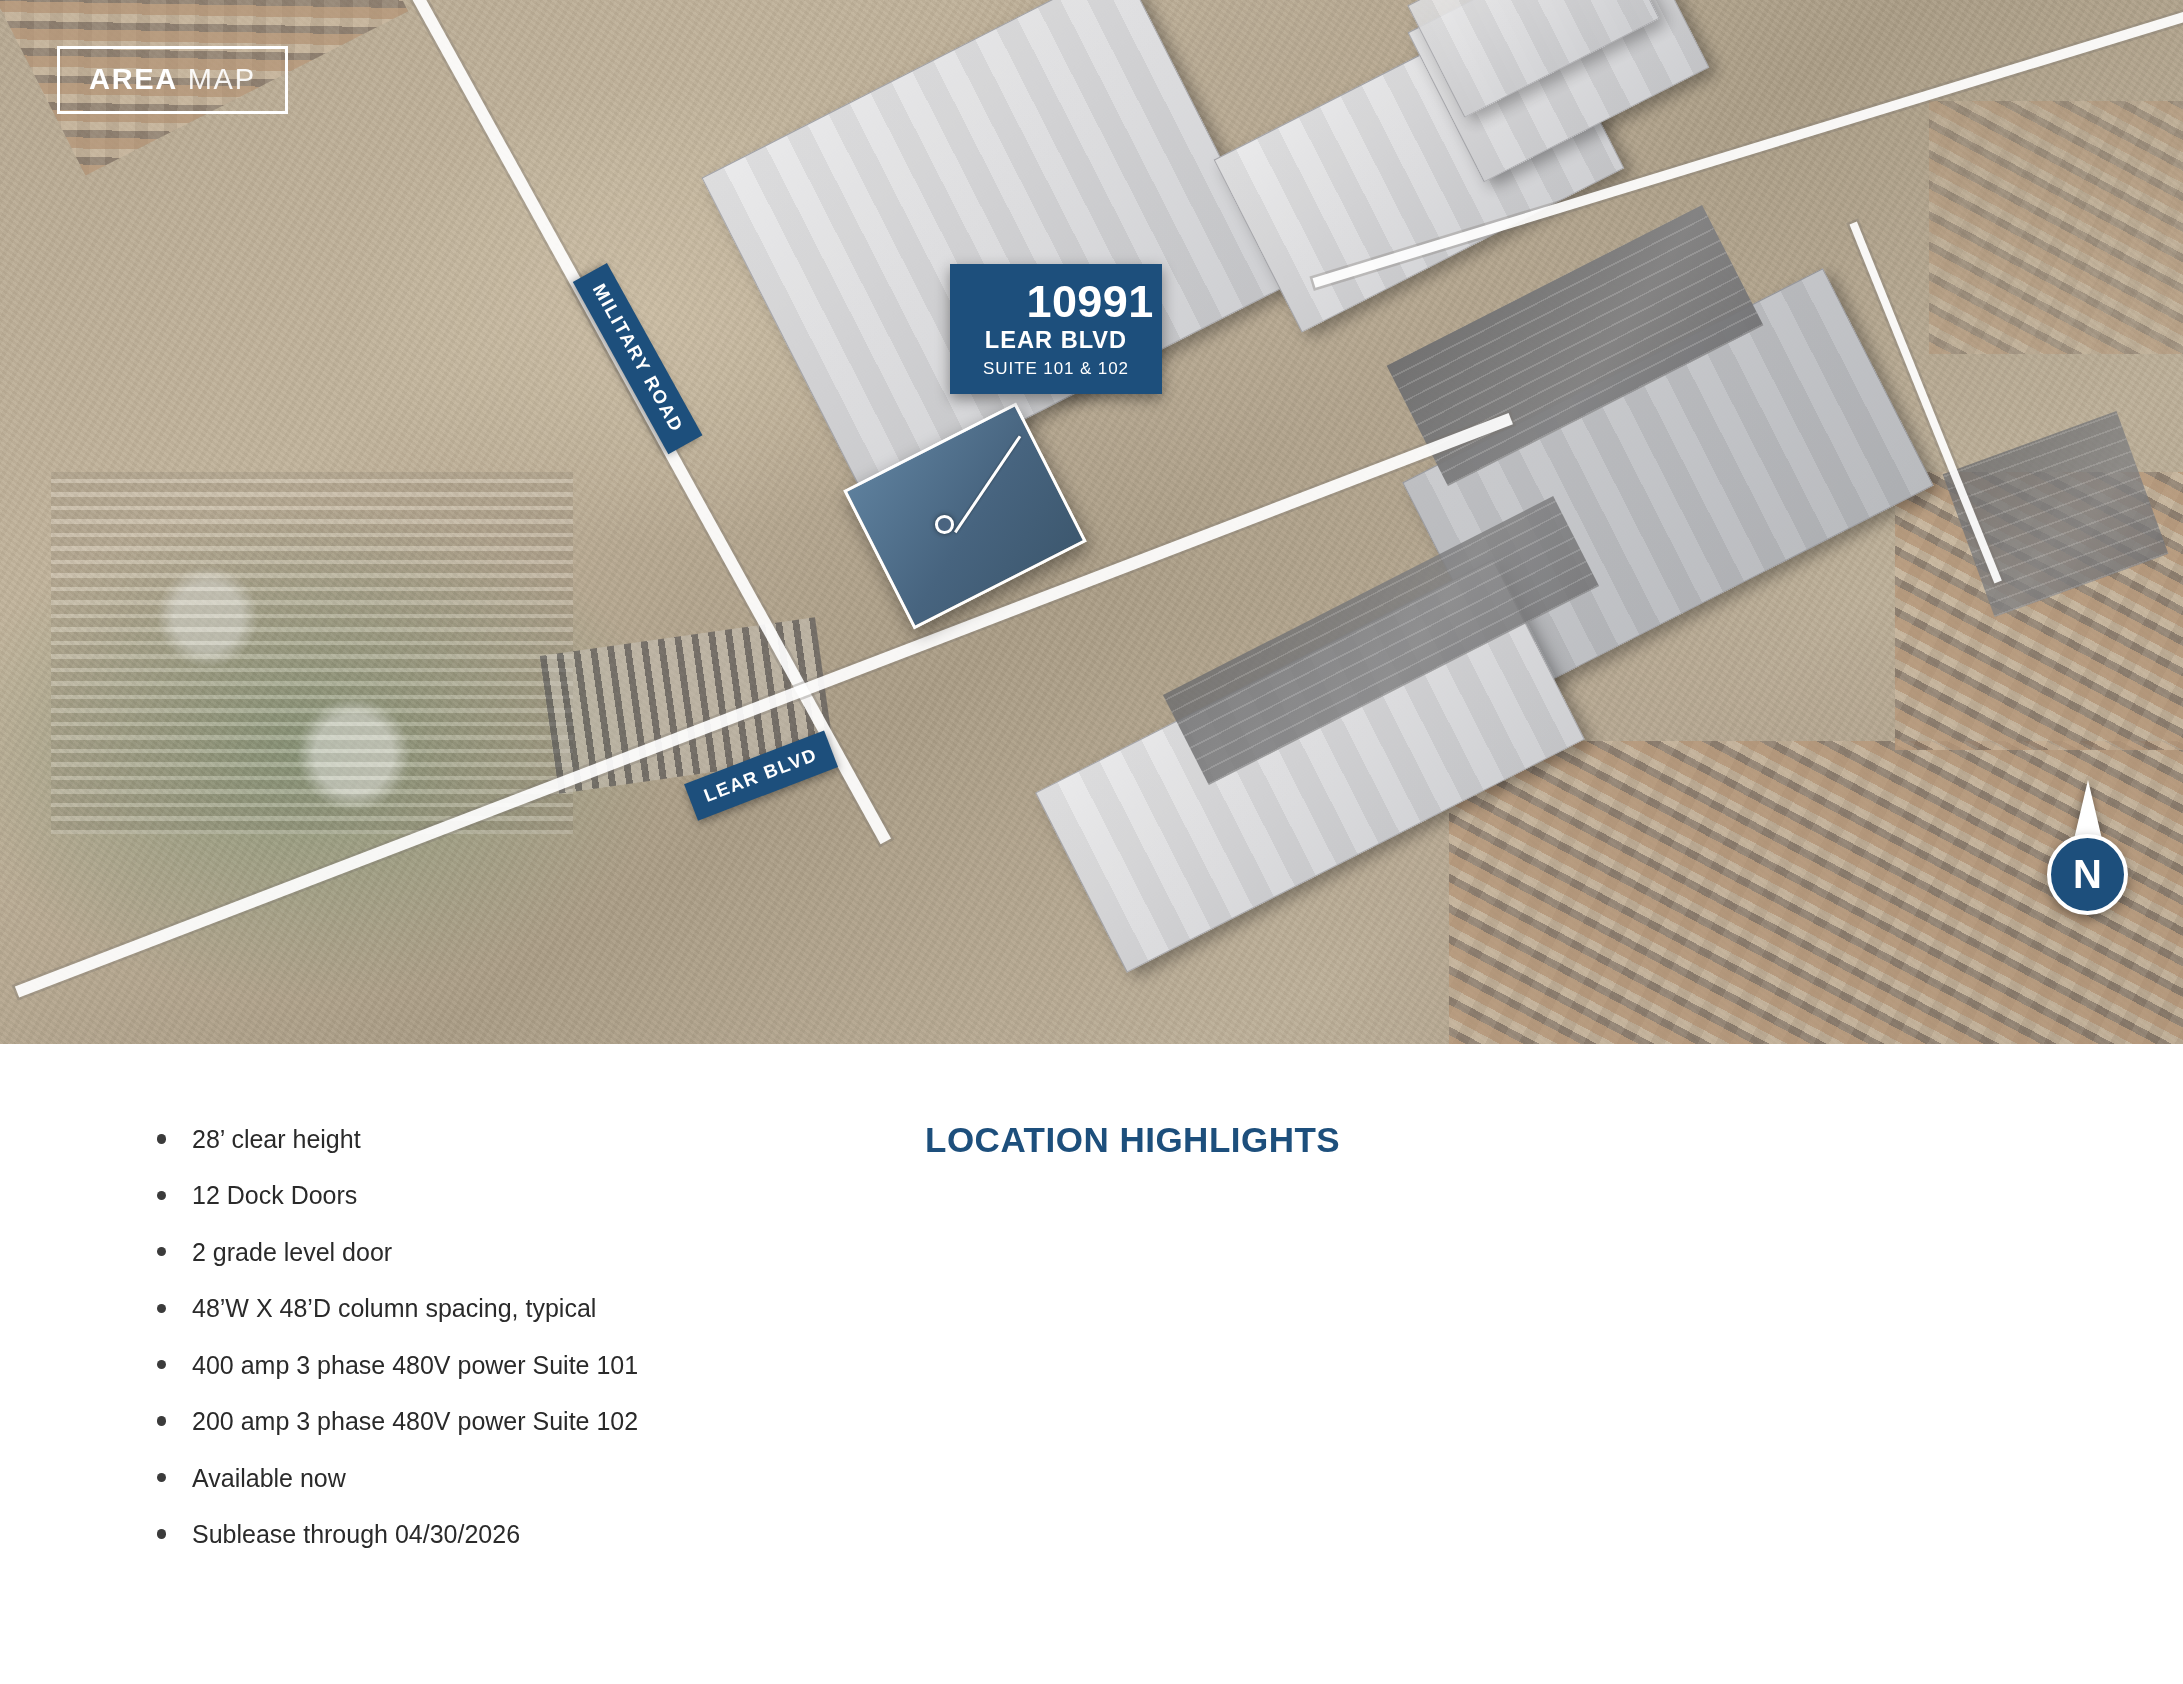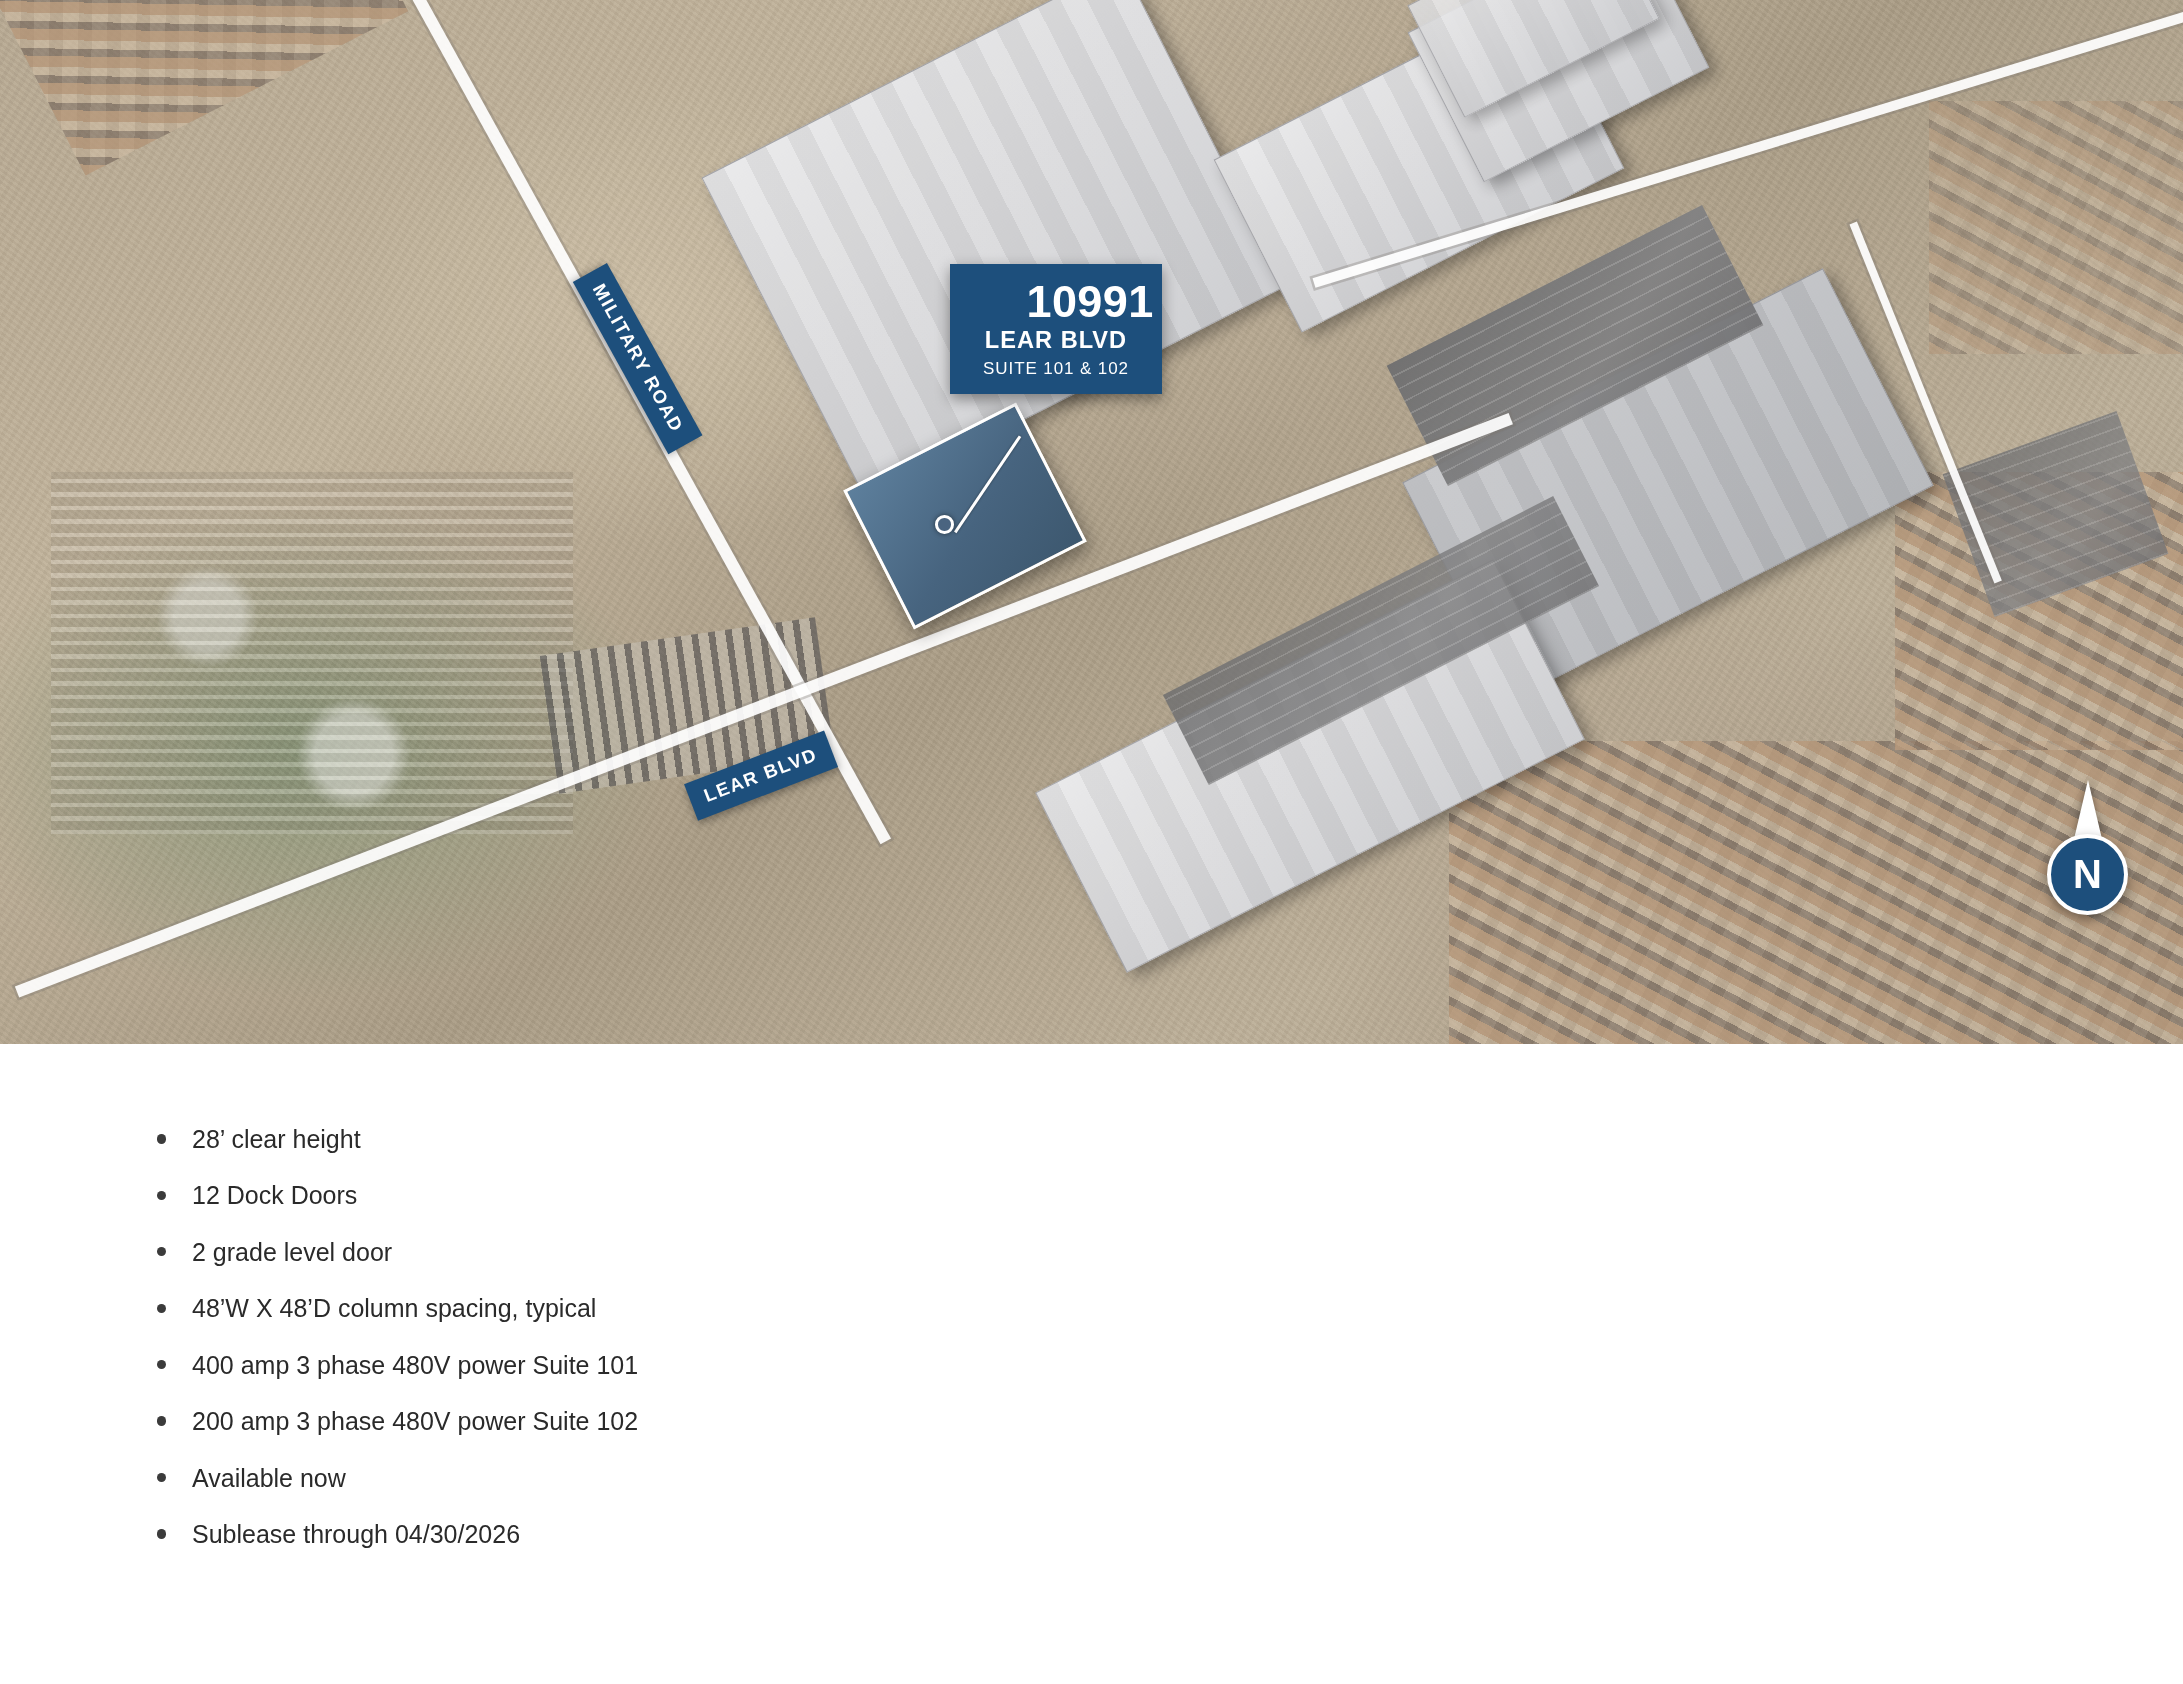--- a/index.html
+++ b/index.html
@@ -286,20 +286,24 @@
     <div class="subject"></div>
     <div class="leader" style="left:955px; top:531px; width:116px; transform:rotate(-56deg);"></div>
     <div class="site-dot" style="left:935px; top:515px;"></div>
 
     <div class="callout">
       <div class="num">10991</div>
       <div class="st">LEAR BLVD</div>
       <div class="suite">SUITE 101 &amp; 102</div>
     </div>
 
+    <div class="area-map-box">
+      <span class="b">AREA</span>
+      <span class="l">MAP</span>
+    </div>
 
     <div class="road-tag" style="left:590px; top:253px; transform:rotate(61deg); transform-origin:left center;">MILITARY ROAD</div>
     <div class="road-tag" style="left:691px; top:783px; transform:rotate(-21deg); transform-origin:left center;">LEAR BLVD</div>
 
     <div class="north-needle"></div>
     <div class="north">N</div>
   </div>
 
   <div class="content">
 
@@ -310,17 +314,18 @@
         <li>2 grade level door</li>
         <li>48’W X 48’D column spacing, typical</li>
         <li>400 amp 3 phase 480V power Suite 101</li>
         <li>200 amp 3 phase 480V power Suite 102</li>
         <li>Available now</li>
         <li>Sublease through 04/30/2026</li>
       </ul>
     </div>
 
     <div class="col right">
+      <div class="sec-title">LOCATION HIGHLIGHTS</div>
     </div>
 
   </div>
 </div>
 
 
 </body></html>

